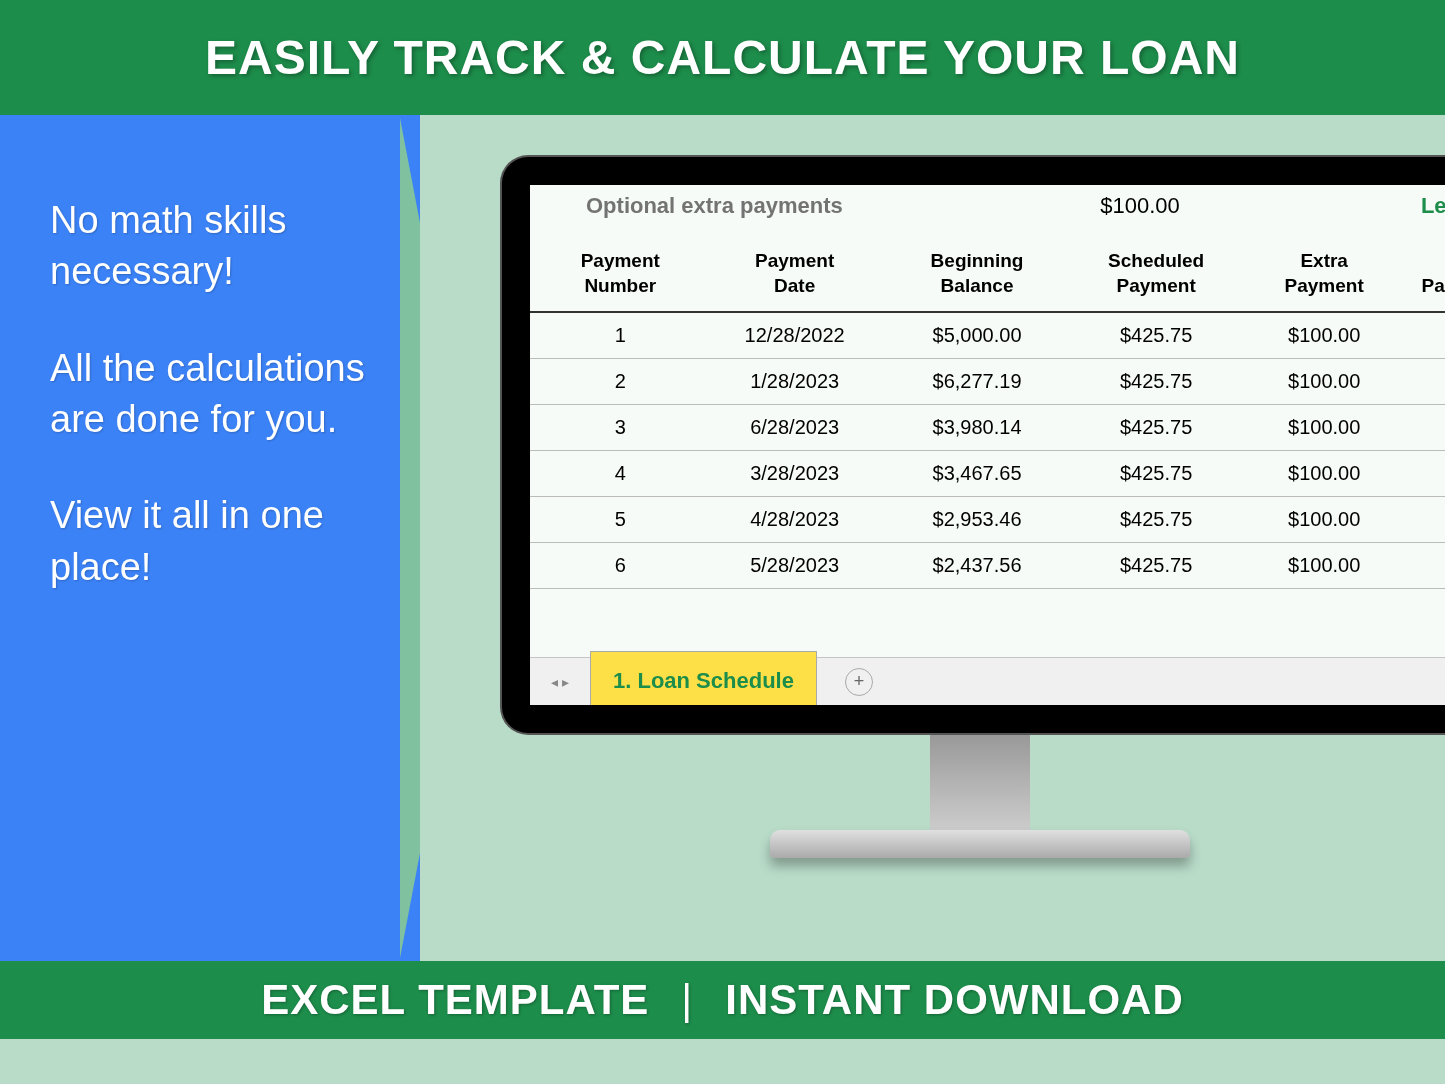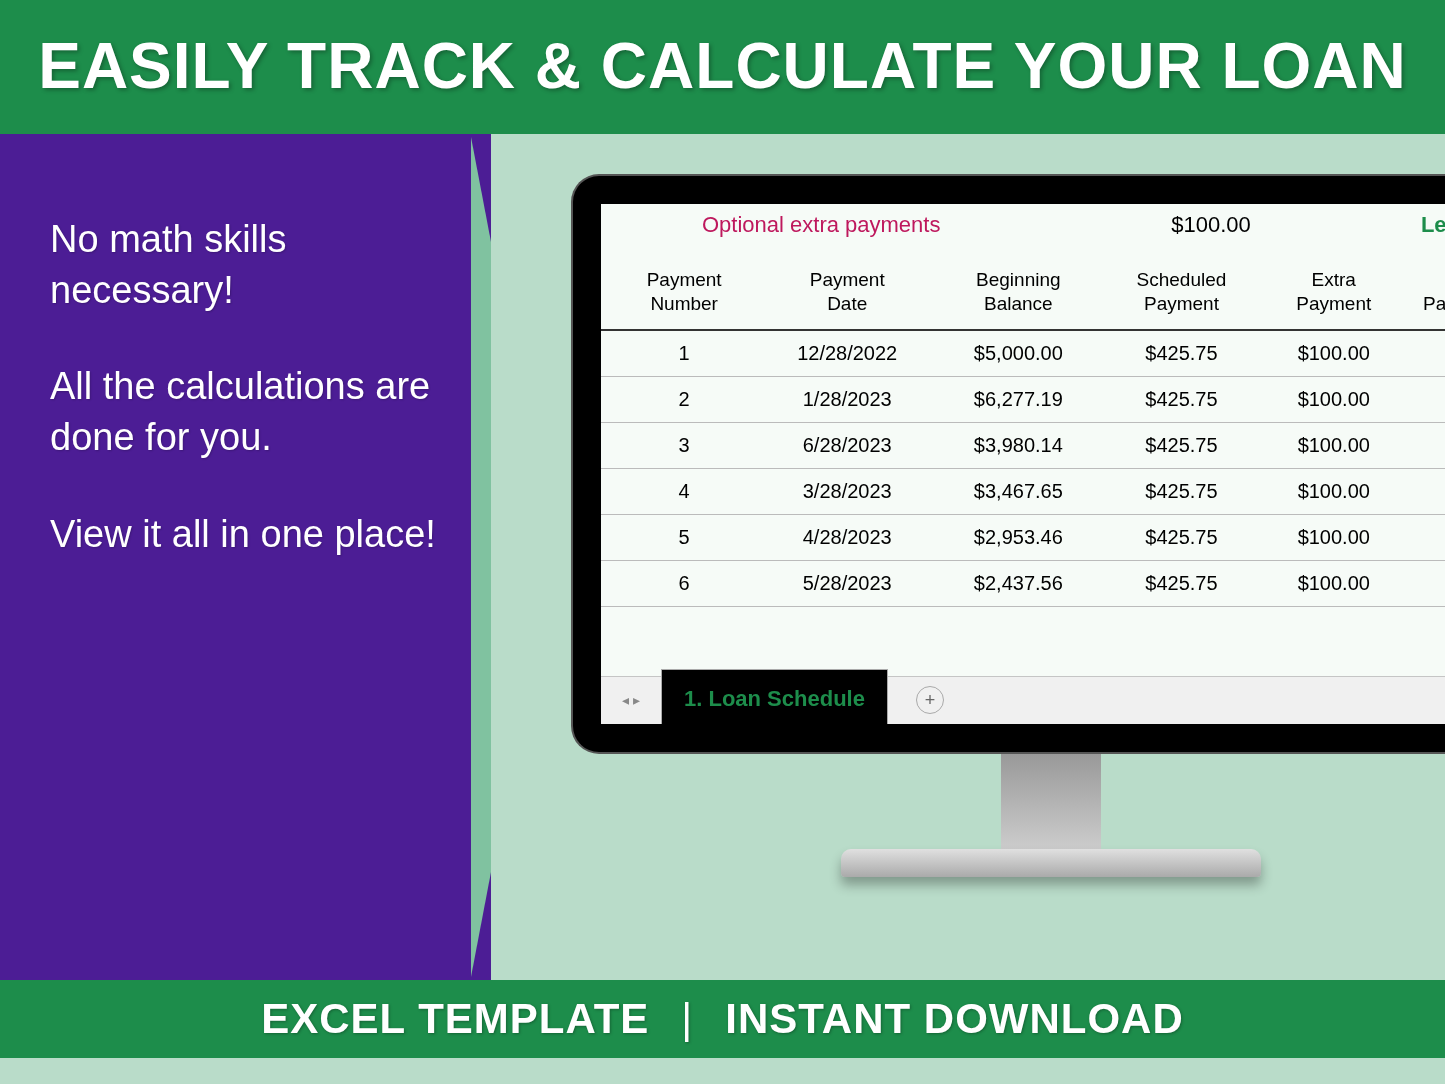--- a/index.html
+++ b/index.html
@@ -1,38 +1,38 @@
 <!DOCTYPE html>
 <html><head>
 <meta charset="utf-8">
 <style>
 *{box-sizing:border-box;margin:0;padding:0}
 body{font-family:Arial,Helvetica,sans-serif;width:1445px;height:1084px;overflow:hidden;background:#b9dcc9}
-.top-banner{background:#1d8d4b;color:#fff;text-align:center;padding:30px 25px;font-weight:800;font-size:64px;letter-spacing:1px;line-height:1.15;text-shadow:2px 2px 4px rgba(0,0,0,.3)}
+.top-banner{background:#1d8d4b;color:#fff;text-align:center;padding:30px 25px;font-weight:800;font-size:48px;letter-spacing:1px;line-height:1.15;text-shadow:2px 2px 4px rgba(0,0,0,.3)}
 .mid{display:flex;height:calc(1084px - 160px - 78px);position:relative}
-.left-panel{width:491px;background:#4c1d95;color:#fff;padding:80px 50px;font-size:38px;line-height:1.35;font-weight:400;text-shadow:1px 1px 2px rgba(0,0,0,.2);position:relative}
+.left-panel{width:420px;background:#3b82f6;color:#fff;padding:80px 50px;font-size:38px;line-height:1.35;font-weight:400;text-shadow:1px 1px 2px rgba(0,0,0,.2);position:relative}
 .left-panel p{margin-bottom:45px}
 .arrow-wrap{position:absolute;right:-80px;top:0;bottom:0;width:100px;overflow:visible}
 .arrow{position:absolute;left:0;top:50%;transform:translateY(-50%);width:0;height:0;border-top:420px solid transparent;border-bottom:420px solid transparent;border-left:80px solid #80c2a0}
 .right-panel{flex:1;position:relative;background:#b9dcc9}
 .monitor{position:absolute;left:80px;top:40px;right:-20px;bottom:-10px}
 .bezel{background:#000;border-radius:28px 0 0 28px;padding:28px 0 28px 28px;height:580px;border:2px solid #555;border-right:none;position:relative;overflow:hidden}
 .screen{background:#fff;width:100%;height:100%;overflow:hidden;position:relative}
 .sheet{height:calc(100% - 48px);overflow:hidden;background:#f6fbf7}
 .top-row{display:flex;align-items:center;padding:8px 0 18px 0}
-.opt-label{color:#be185d;font-weight:400;font-size:22px;padding-left:101px;width:360px}
+.opt-label{color:#737373;font-weight:700;font-size:22px;padding-left:56px;width:360px}
 .opt-val{font-size:22px;color:#000;width:260px;text-align:center;margin-left:120px}
 .len{color:#1d8d4b;font-weight:700;font-size:22px;margin-left:auto;padding-right:5px}
 table{border-collapse:collapse;width:100%;background:#f6fbf7}
-th{font-size:19px;font-weight:400;color:#000;padding:12px 8px;text-align:center;border-bottom:2px solid #333;line-height:1.3}
+th{font-size:19px;font-weight:700;color:#000;padding:12px 8px;text-align:center;border-bottom:2px solid #333;line-height:1.3}
 td{font-size:20px;color:#000;padding:11px 8px;text-align:center;border-bottom:1px solid #bbb}
 th:first-child,td:first-child{padding-left:18px}
 .tabs{position:absolute;bottom:0;left:0;right:0;height:48px;background:#f0f0f0;border-top:1px solid #c5c5c5;display:flex;align-items:center}
 .tab-nav{width:60px;text-align:center;color:#888;font-size:14px}
-.tab{background:#000000;border:1px solid #aaa;border-bottom:3px solid #1d8d4b;padding:16px 22px;font-size:22px;font-weight:700;color:#1d8d4b}
+.tab{background:#fde047;border:1px solid #aaa;border-bottom:3px solid #1d8d4b;padding:16px 22px;font-size:22px;font-weight:700;color:#1d8d4b}
 .add-tab{width:28px;height:28px;border:1px solid #aaa;border-radius:50%;margin-left:28px;display:flex;align-items:center;justify-content:center;color:#666;font-size:18px}
 .stand-neck{width:100px;height:95px;background:linear-gradient(#999,#ccc);margin:0 auto;margin-left:430px}
 .stand-base{width:420px;height:28px;background:linear-gradient(#e0e0e0,#aaa);border-radius:10px 10px 4px 4px;margin-left:270px;box-shadow:0 8px 12px rgba(0,0,0,.3)}
 .chin{position:absolute;bottom:-45px;left:0;right:0;height:45px;background:linear-gradient(#f2f2f2,#b8b8b8);border-radius:0 0 0 14px;border:1px solid #888;border-right:none}
 .bottom-banner{background:#1d8d4b;color:#fff;display:flex;align-items:center;justify-content:center;font-size:42px;font-weight:800;letter-spacing:1px;height:78px;text-shadow:1px 1px 3px rgba(0,0,0,.3)}
 .divider{margin:0 32px;font-weight:300}
 </style>
 </head>
 <body>
 

